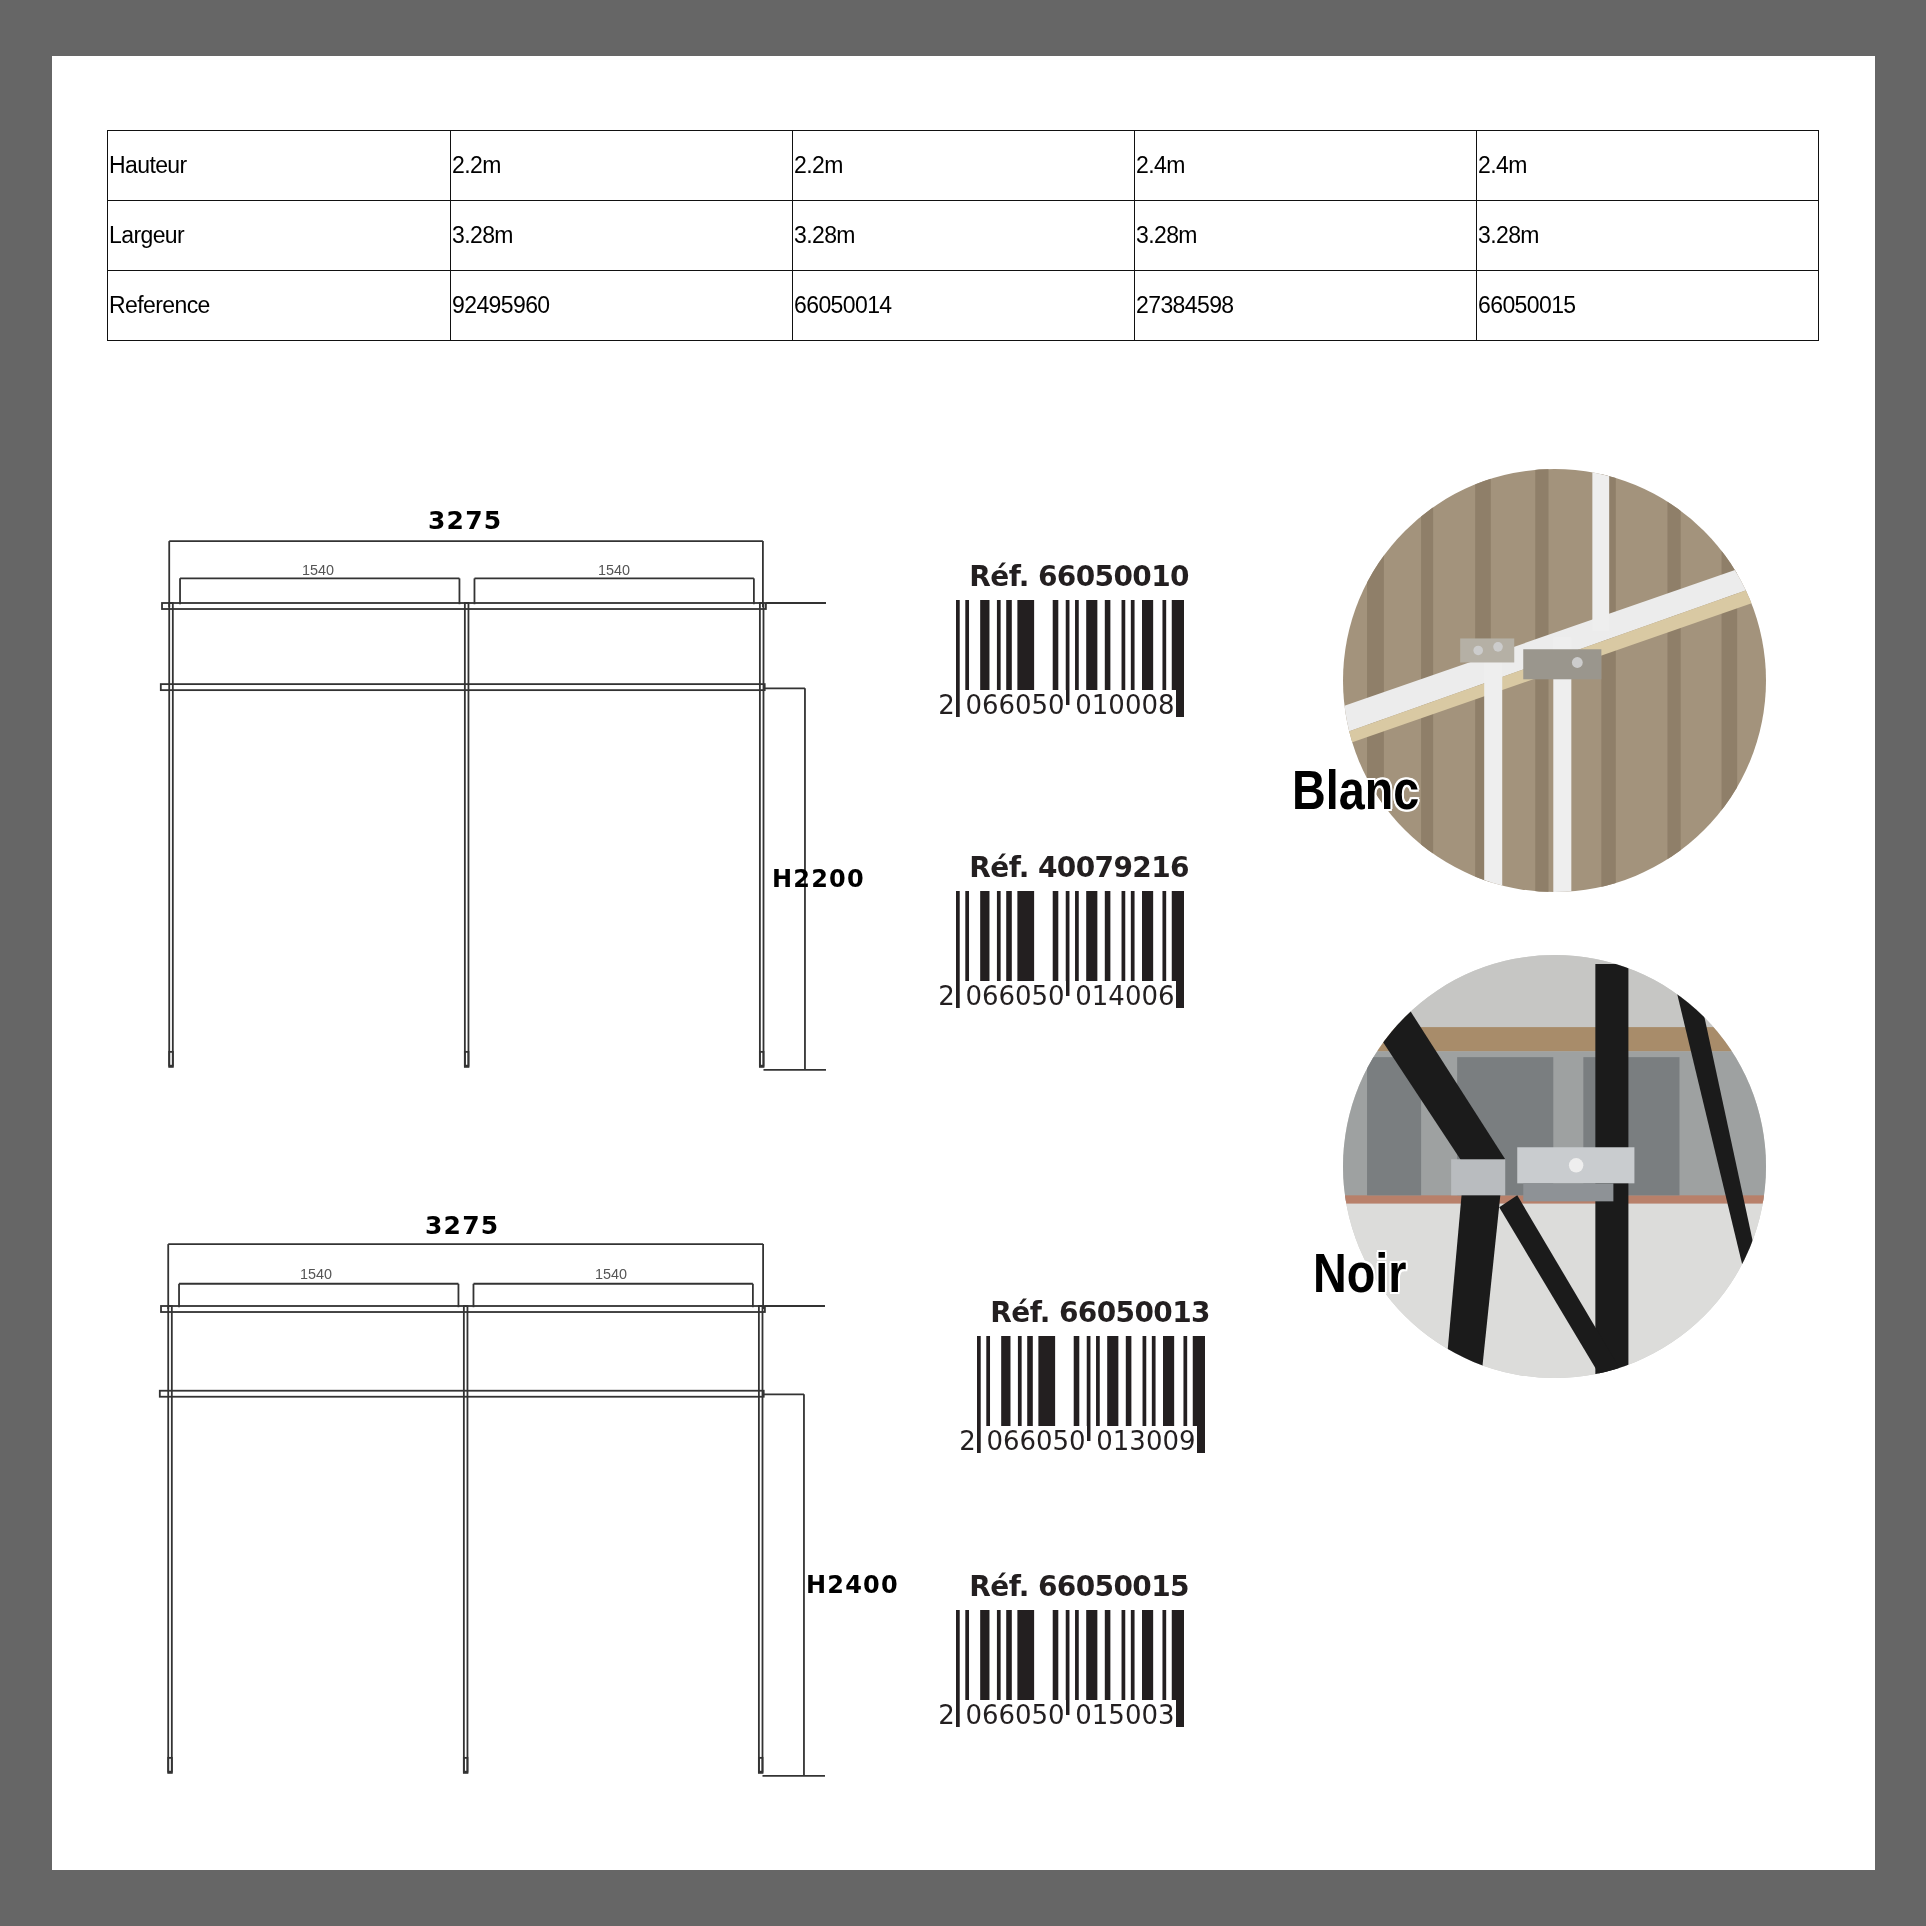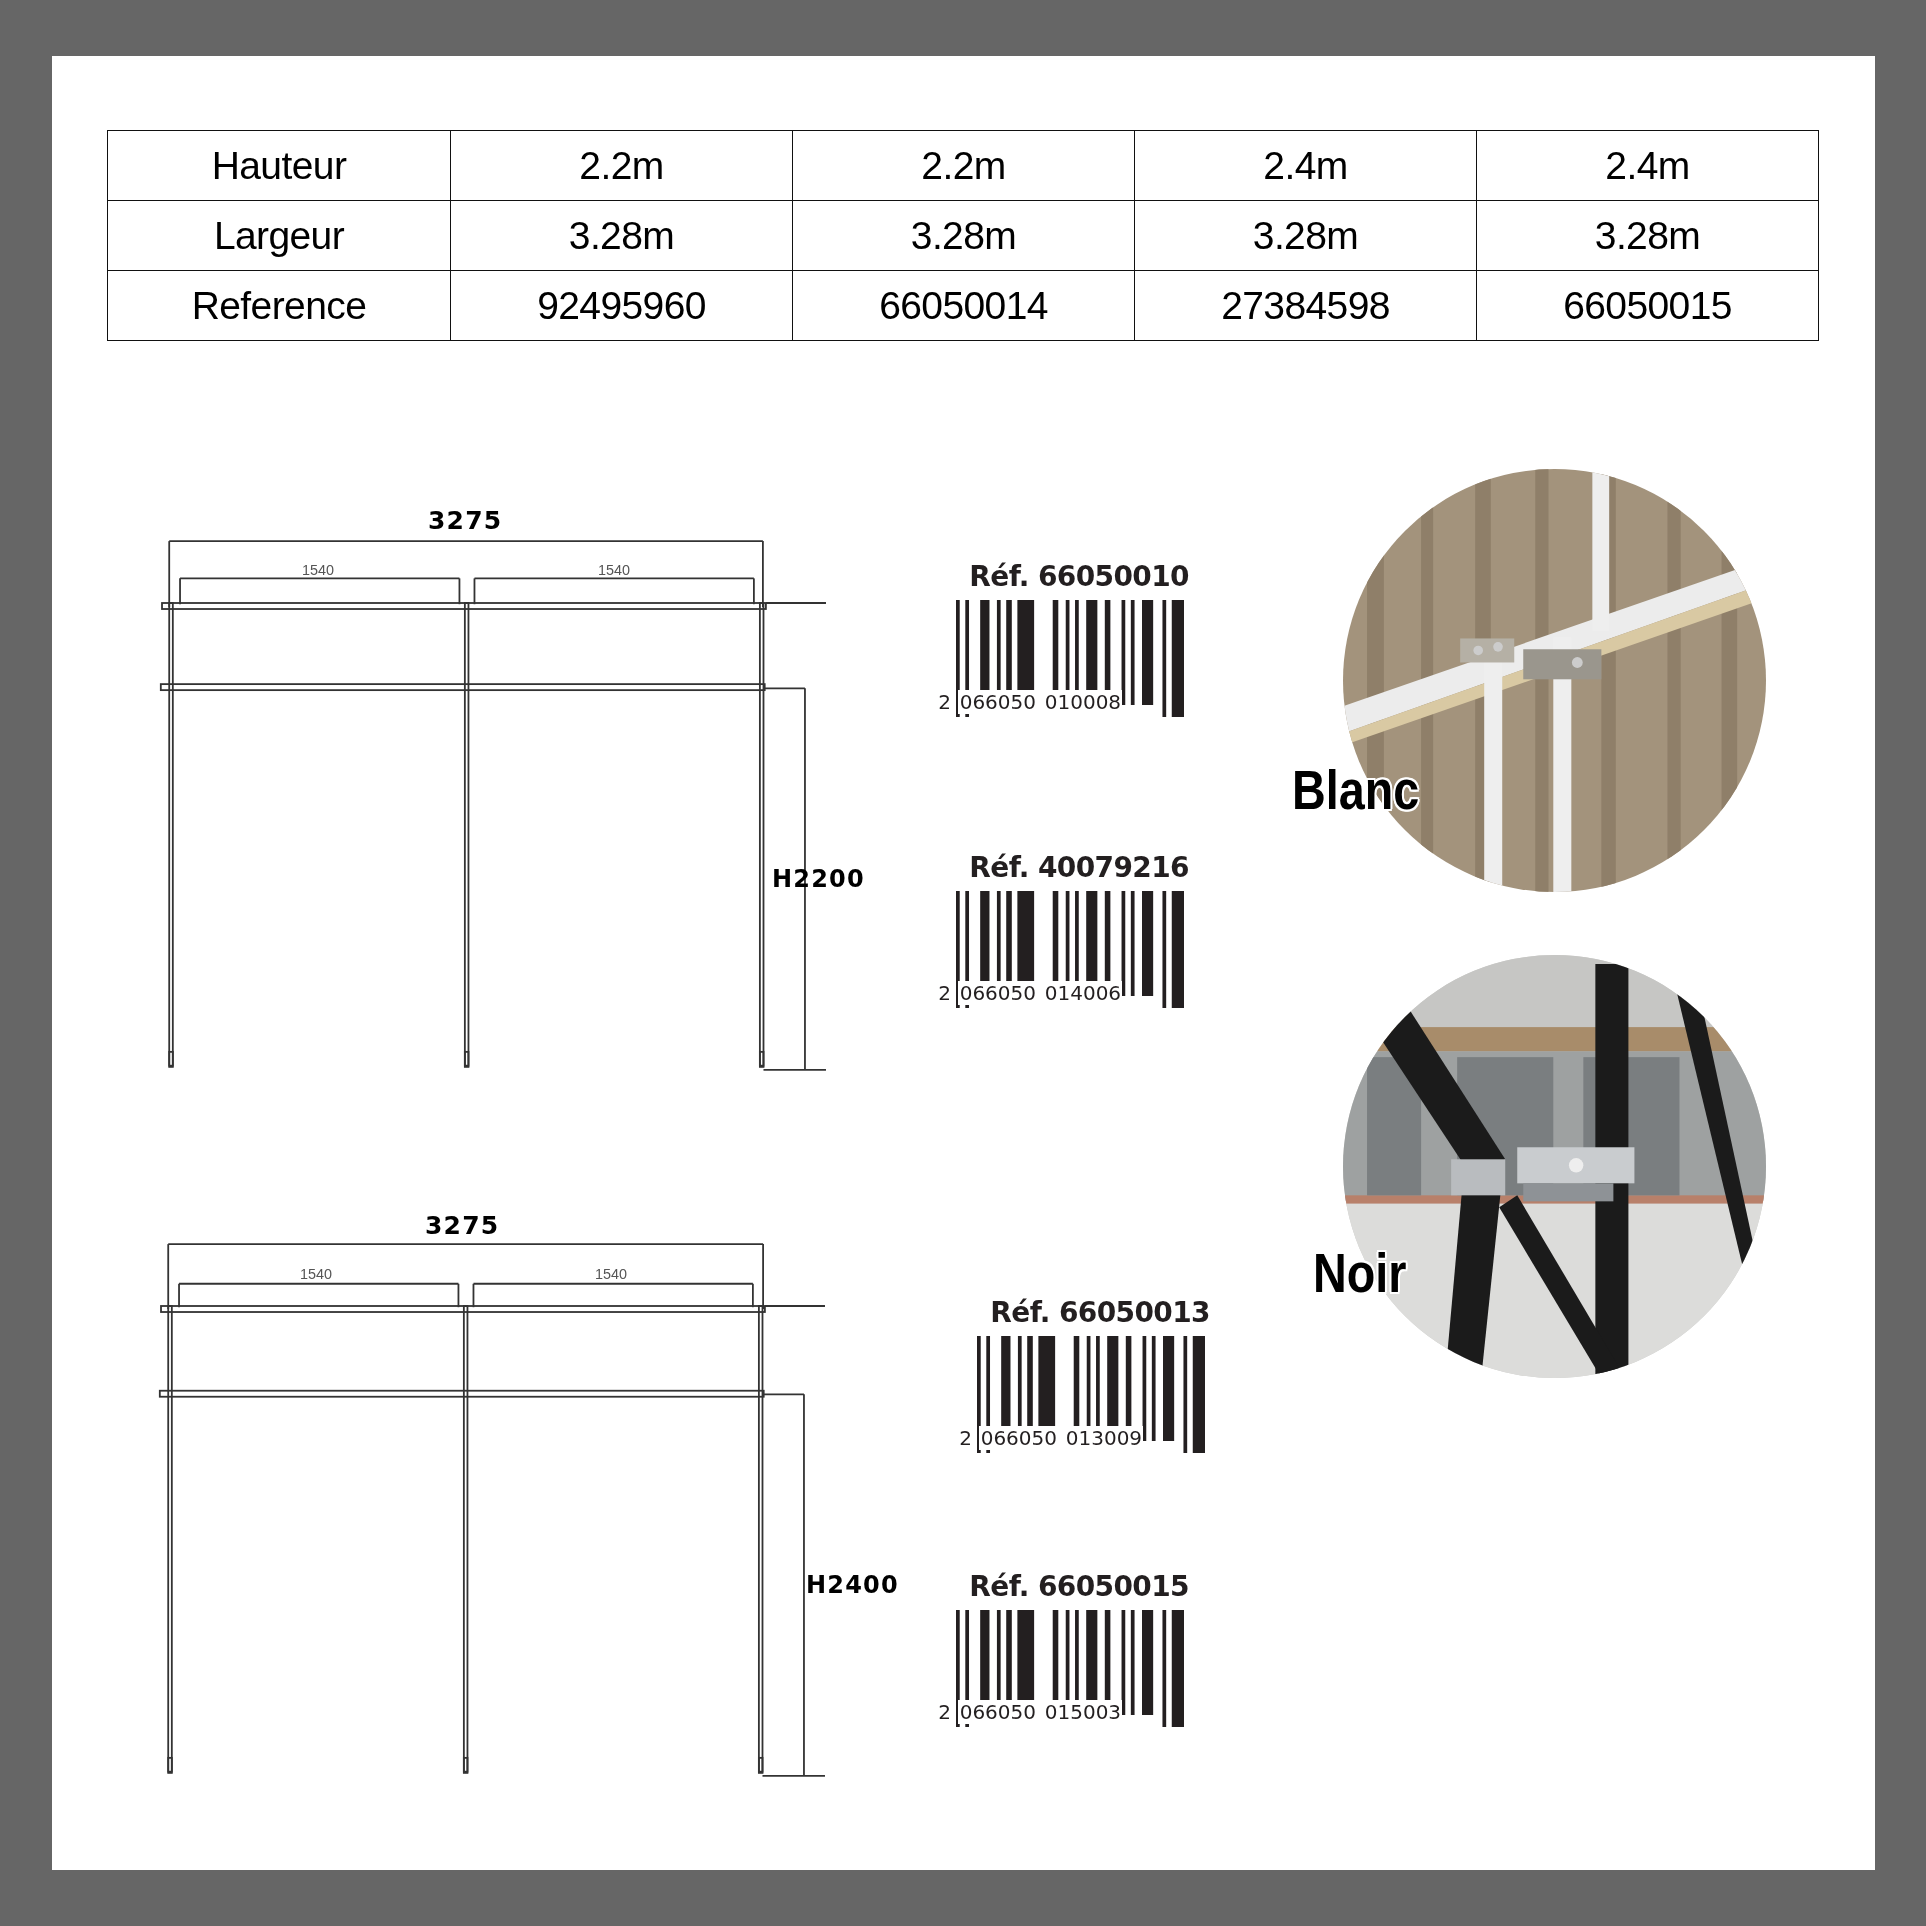--- a/index.html
+++ b/index.html
@@ -1,27 +1,27 @@
 <!DOCTYPE html>
 <html style="font-size:9.6px"><head>
 <meta charset="utf-8">
 <style>
   html,body{margin:0;padding:0;}
   body{width:1926px;height:1926px;background:#666666;position:relative;overflow:hidden;font-family:"Liberation Sans",sans-serif;}
   .panel{position:absolute;left:52px;top:56px;width:1823px;height:1814px;background:#ffffff;}
   table.spec{position:absolute;left:107px;top:130px;width:1712px;border-collapse:collapse;table-layout:fixed;}
-  table.spec td{border:1.8px solid #111;height:67px;text-align:center;font-size:39px;color:#000;font-family:"Liberation Sans Narrow","Liberation Sans",sans-serif;letter-spacing:-0.6px;}
+  table.spec td{border:1.8px solid #111;height:67px;font-size:23px;color:#000;font-family:"Liberation Sans Narrow","Liberation Sans",sans-serif;letter-spacing:-0.6px;}
   table.spec td.lab{width:340px;}
   .dim-big{position:absolute;font-weight:bold;font-size:25px;color:#000000;font-family:"DejaVu Sans",sans-serif;letter-spacing:1.2px;}
   .dim-small{position:absolute;font-size:14.4px;color:#555;font-family:"Liberation Sans",sans-serif;}
   .ref-block{position:absolute;width:252px;}
   .ref-title{font-family:"DejaVu Sans",sans-serif;font-weight:bold;font-size:28px;color:#231f20;text-align:right;line-height:36px;letter-spacing:-0.6px;}
   .barcode{position:relative;height:120px;margin-top:4.8px;}
   .barcode svg{position:absolute;left:19px;top:0;}
-  .bc-digits{position:absolute;left:0;top:90px;font-family:"DejaVu Sans",sans-serif;font-size:20px;color:#231f20;background:transparent;}
+  .bc-digits{position:absolute;left:0;top:90px;font-family:"DejaVu Sans",sans-serif;font-size:26px;color:#231f20;background:transparent;}
   .bc-digits span{background:#fff;padding:0 1.2px;}
   .photo{position:absolute;border-radius:50%;overflow:hidden;}
   .photo-label{position:absolute;font-family:"Liberation Sans",sans-serif;font-weight:bold;font-size:55px;color:#000;
     text-shadow:2.4px 0 #fff,-2.4px 0 #fff,0 2.4px #fff,0 -2.4px #fff,1.8px 1.8px #fff,-1.8px -1.8px #fff,1.8px -1.8px #fff,-1.8px 1.8px #fff;transform:scaleX(0.85);transform-origin:left;}
 </style>
 </head>
 <body>
 
 <div class="panel"></div>
 

